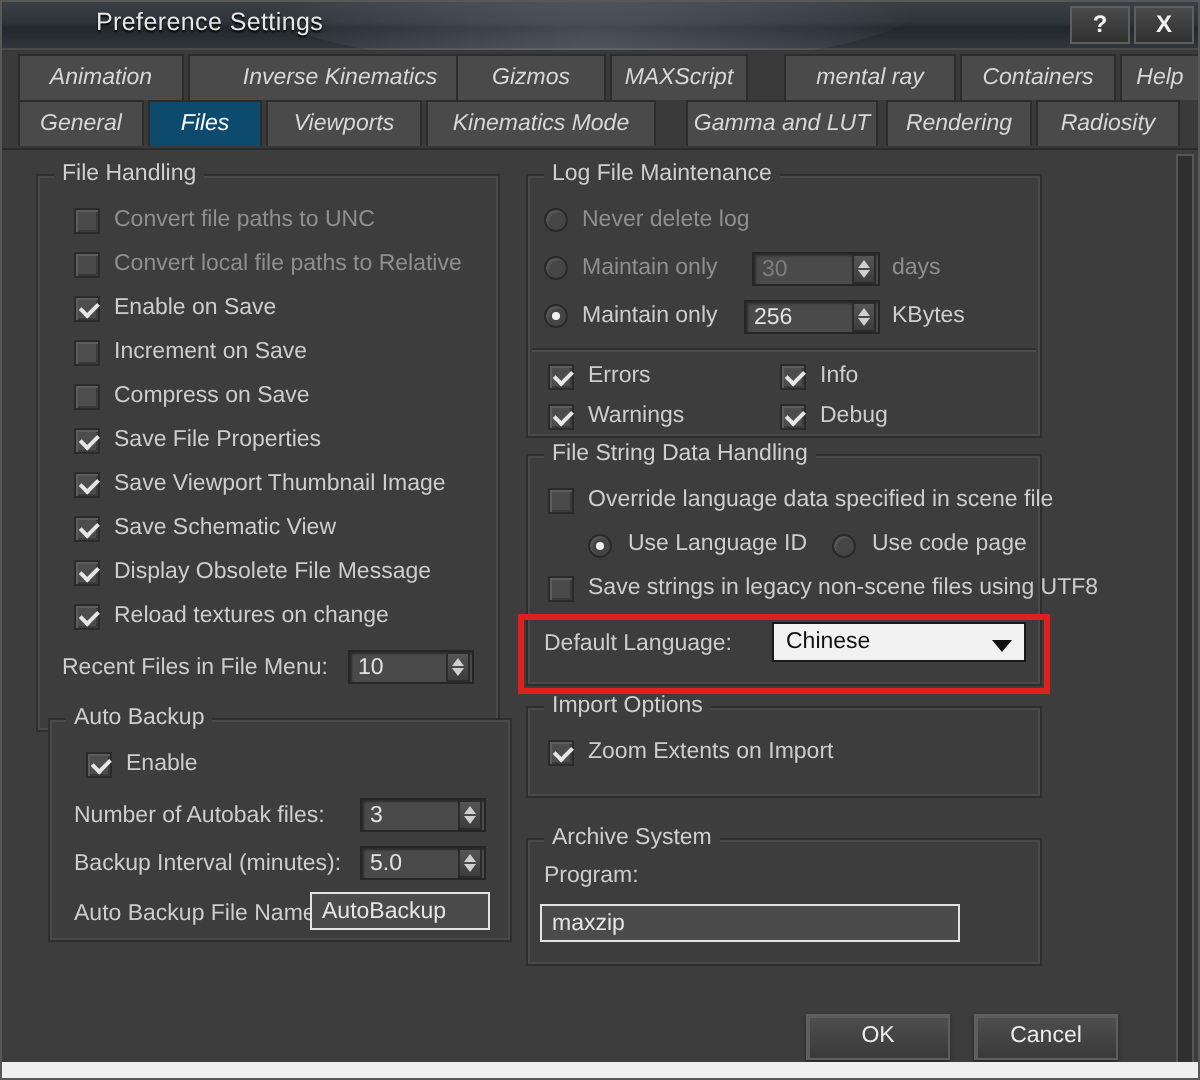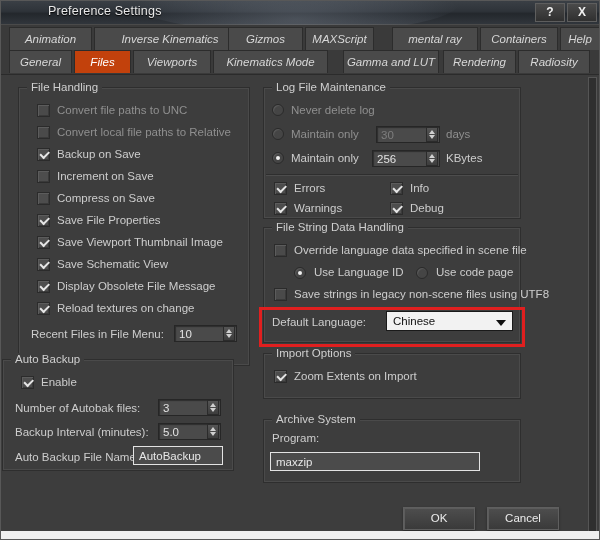--- a/index.html
+++ b/index.html
@@ -72,21 +72,21 @@
     color: #d7d7d7;
     font-size: 11.5px;
     text-align: center;
     line-height: 22px;
     cursor: pointer;
     overflow: hidden;
     white-space: nowrap;
     font-style: italic;
   }
   .tab.active {
-    background: #c2410c;
+    background: #0c4a6e;
     color: #ffffff;
   }
 
   
   #body {
     position: absolute; left: 0; top: 74px;
     width: 600px; height: 466px;
     background: #3d3d3d;
   }
   #scroll-track {
@@ -296,21 +296,21 @@
     <div class="group" style="left:17px;top:12px;width:232px;height:279px">
       <div class="legend">File Handling</div>
 
       <div class="cb off" style="left:18px;top:16px"></div>
       <div class="lbl dim" style="left:38px;top:16px">Convert file paths to UNC</div>
 
       <div class="cb off" style="left:18px;top:38px"></div>
       <div class="lbl dim" style="left:38px;top:38px">Convert local file paths to Relative</div>
 
       <div class="cb checked" style="left:18px;top:60px"></div>
-      <div class="lbl" style="left:38px;top:60px">Backup on Save</div>
+      <div class="lbl" style="left:38px;top:60px">Enable on Save</div>
 
       <div class="cb" style="left:18px;top:82px"></div>
       <div class="lbl" style="left:38px;top:82px">Increment on Save</div>
 
       <div class="cb" style="left:18px;top:104px"></div>
       <div class="lbl" style="left:38px;top:104px">Compress on Save</div>
 
       <div class="cb checked" style="left:18px;top:126px"></div>
       <div class="lbl" style="left:38px;top:126px">Save File Properties</div>
 
@@ -326,21 +326,21 @@
       <div class="cb checked" style="left:18px;top:214px"></div>
       <div class="lbl" style="left:38px;top:214px">Reload textures on change</div>
 
       <div class="lbl" style="left:12px;top:240px">Recent Files in File Menu:</div>
       <div class="spin" style="left:155px;top:237px;width:63px">
         <span class="val">10</span>
         <span class="arrows"></span>
       </div>
     </div>
 
-    <div class="group" style="left:1px;top:284px;width:232px;height:112px">
+    <div class="group" style="left:23px;top:284px;width:232px;height:112px">
       <div class="legend">Auto Backup</div>
 
       <div class="cb checked" style="left:18px;top:16px"></div>
       <div class="lbl" style="left:38px;top:16px">Enable</div>
 
       <div class="lbl" style="left:12px;top:42px">Number of Autobak files:</div>
       <div class="spin" style="left:155px;top:39px;width:63px">
         <span class="val">3</span>
         <span class="arrows"></span>
       </div>

